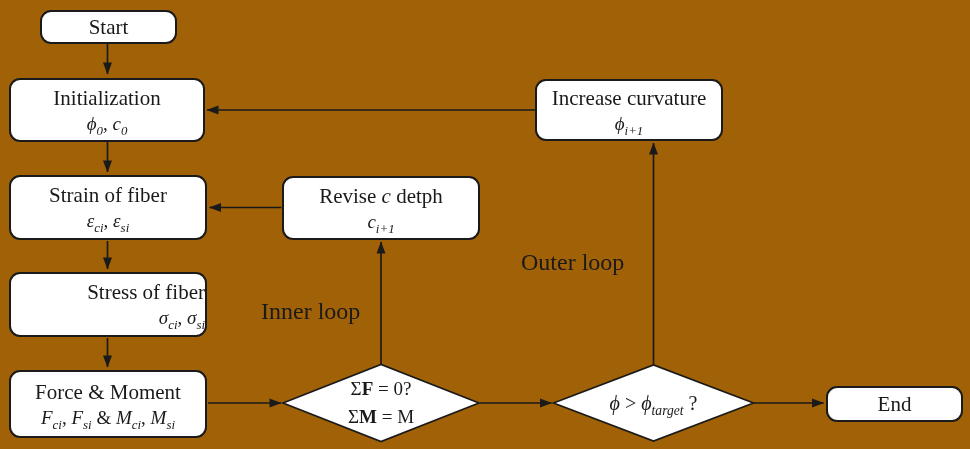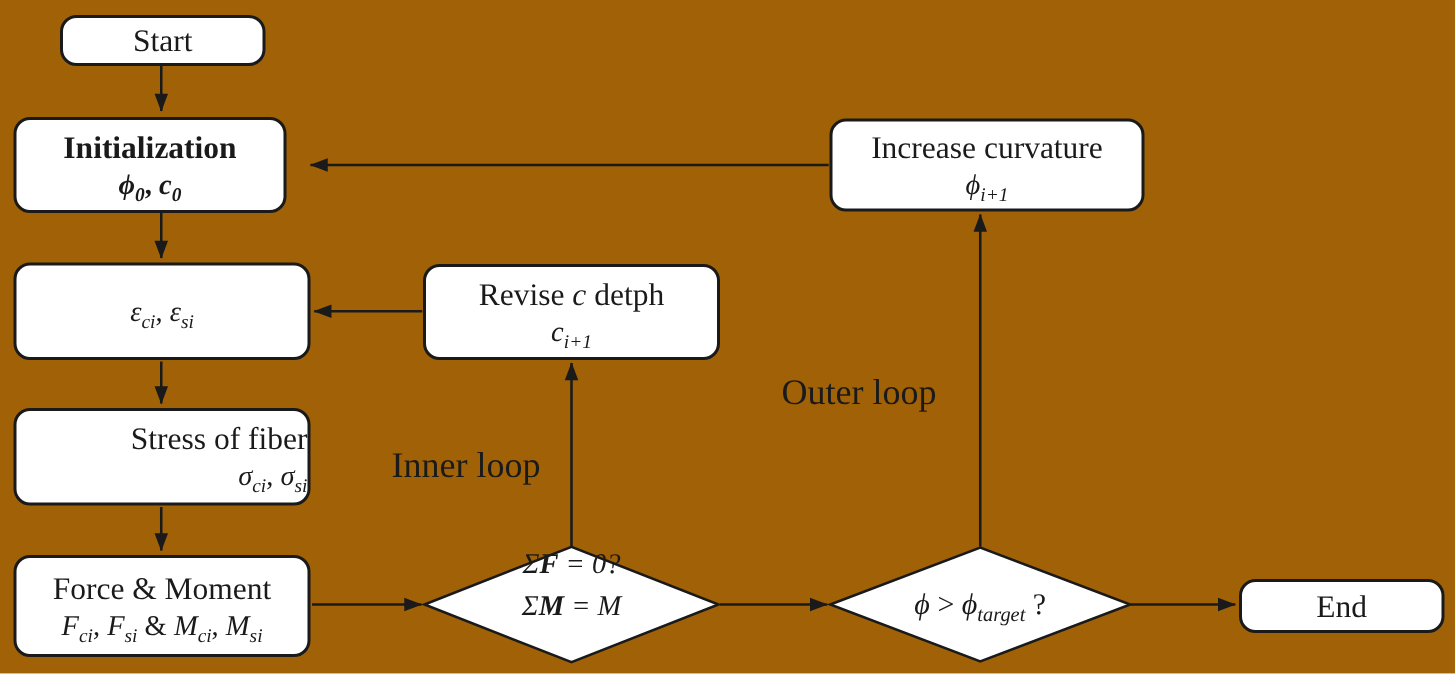--- a/index.html
+++ b/index.html
@@ -32,37 +32,37 @@
     justify-content: center;
     text-align: center;
     line-height: 1.15;
   }
   .node .title { font-size: 21px; }
   .node .sub   { font-size: 19px; margin-top: 3px; }
   .node sub    { font-size: 0.68em; line-height: 0; }
   .terminal    { font-size: 21px; }
 
   #box-start    { left: 40px;  top: 10px;  width: 137px; height: 34px; }
-  #box-init     { left: 9px;   top: 78px;  width: 182px; height: 64px; font-weight: bold; }
+  #box-init     { left: 9px;   top: 78px;  width: 196px; height: 64px; }
   #box-strain   { left: 9px;   top: 175px; width: 198px; height: 65px; }
   #box-stress   { left: 9px;   top: 272px; width: 198px; height: 65px; align-items: flex-end; }
   #box-force    { left: 9px;   top: 370px; width: 198px; height: 68px; text-align: center; }
   #box-revise   { left: 282px; top: 176px; width: 198px; height: 64px; border-radius: 11px; }
-  #box-increase { left: 553px; top: 79px;  width: 210px; height: 62px; }
+  #box-increase { left: 535px; top: 79px;  width: 188px; height: 62px; }
   #box-end      { left: 826px; top: 386px; width: 137px; height: 36px; text-align: right; }
 
   .diamond-text {
     position: absolute;
     display: flex;
     flex-direction: column;
     align-items: center;
     justify-content: center;
     text-align: center;
   }
-  #d1-text { left: 291px; top: 355px; width: 180px; height: 72px; font-size: 19px; line-height: 1.45; font-style: italic; }
+  #d1-text { left: 291px; top: 367px; width: 180px; height: 72px; font-size: 19px; line-height: 1.45; }
   #d2-text { left: 563px; top: 385px; width: 181px; height: 36px; font-size: 20px; }
   #d2-text sub, #d1-text sub { font-size: 0.68em; line-height: 0; }
 
   .loop-label {
     position: absolute;
     font-size: 24px;
     white-space: nowrap;
   }
   #inner-loop-label { left: 261px; top: 298px; }
   #outer-loop-label { left: 521px; top: 249px; }
@@ -98,20 +98,21 @@
   <div class="node terminal" id="box-start">
     <span>Start</span>
   </div>
 
   <div class="node" id="box-init">
     <div class="title">Initialization</div>
     <div class="sub"><i>ϕ<sub>0</sub></i>, <i>c<sub>0</sub></i></div>
   </div>
 
   <div class="node" id="box-strain">
+    <div class="title">Strain of fiber</div>
     <div class="sub"><i>ε<sub>ci</sub></i>, <i>ε<sub>si</sub></i></div>
   </div>
 
   <div class="node" id="box-stress">
     <div class="title">Stress of fiber</div>
     <div class="sub"><i>σ<sub>ci</sub></i>, <i>σ<sub>si</sub></i></div>
   </div>
 
   <div class="node" id="box-force">
     <div class="title">Force &amp; Moment</div>

